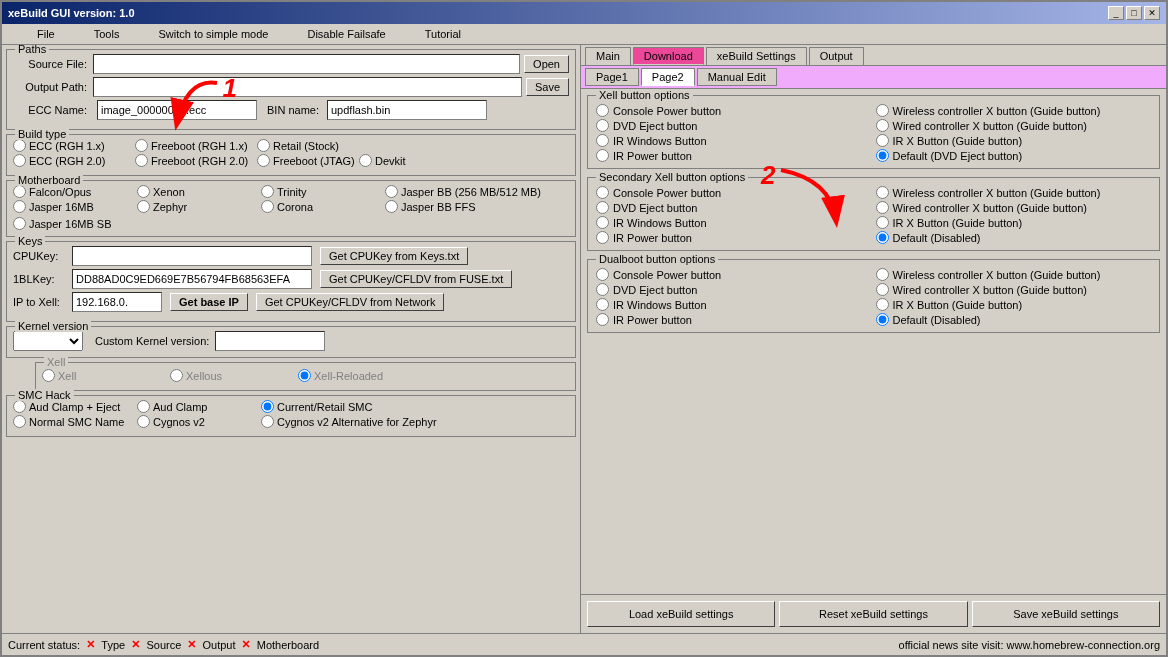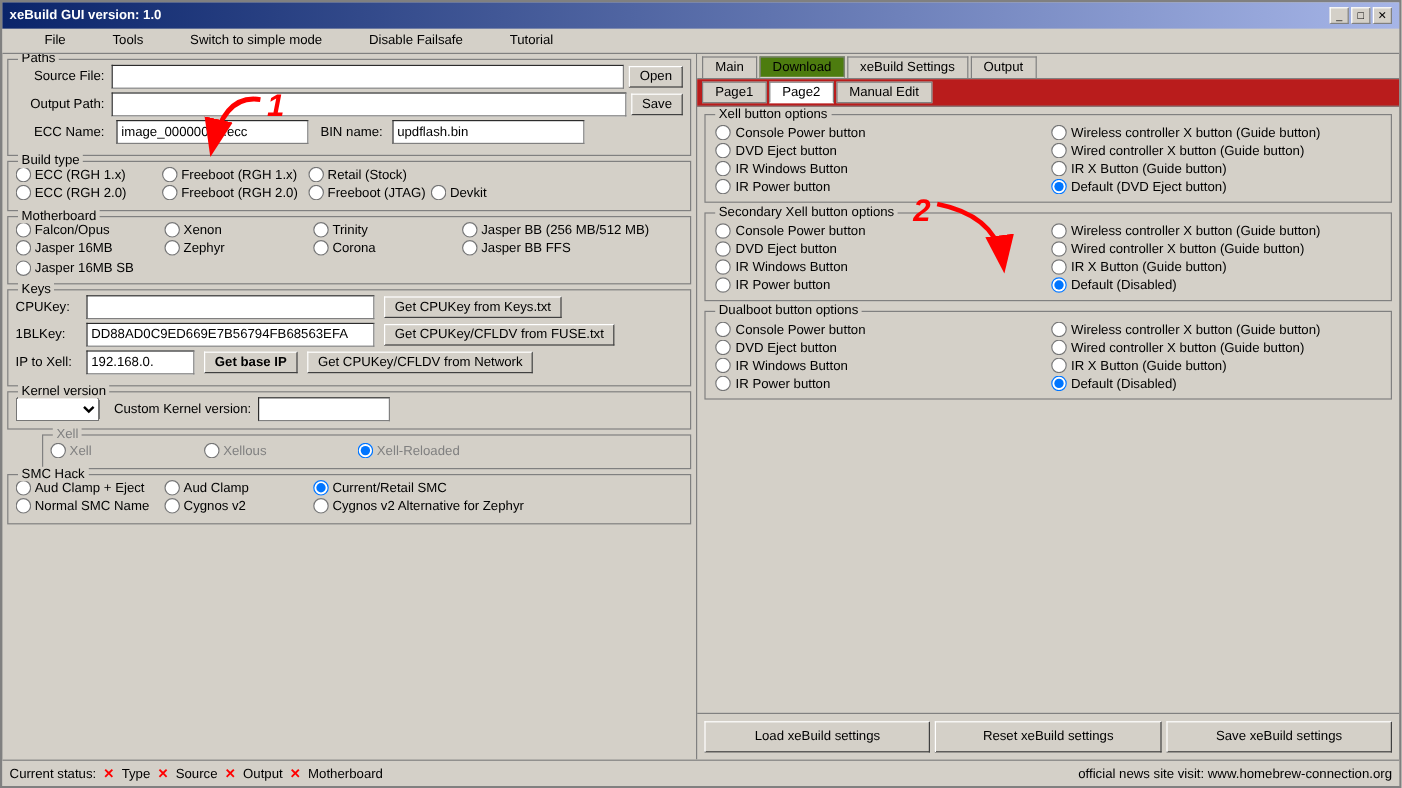--- a/index.html
+++ b/index.html
@@ -248,29 +248,29 @@
     }
     .main-tab {
       padding: 2px 10px;
       border: 1px solid #808080;
       background: #d4d0c8;
       cursor: pointer;
       font-size: 11px;
       border-bottom: none;
     }
     .main-tab.active {
-      background: #4d7c0f;
+      background: #ec4899;
       border-bottom: 1px solid #d4d0c8;
       z-index: 1;
     }
     .sub-tab-bar {
       display: flex;
       padding: 2px 4px;
       gap: 2px;
-      background: #b91c1c;
+      background: #f0abfc;
       border-bottom: 1px solid #808080;
     }
     .sub-tab {
       padding: 2px 10px;
       border: 1px solid #808080;
       background: #d4d0c8;
       cursor: pointer;
       font-size: 11px;
     }
     .sub-tab.active {

